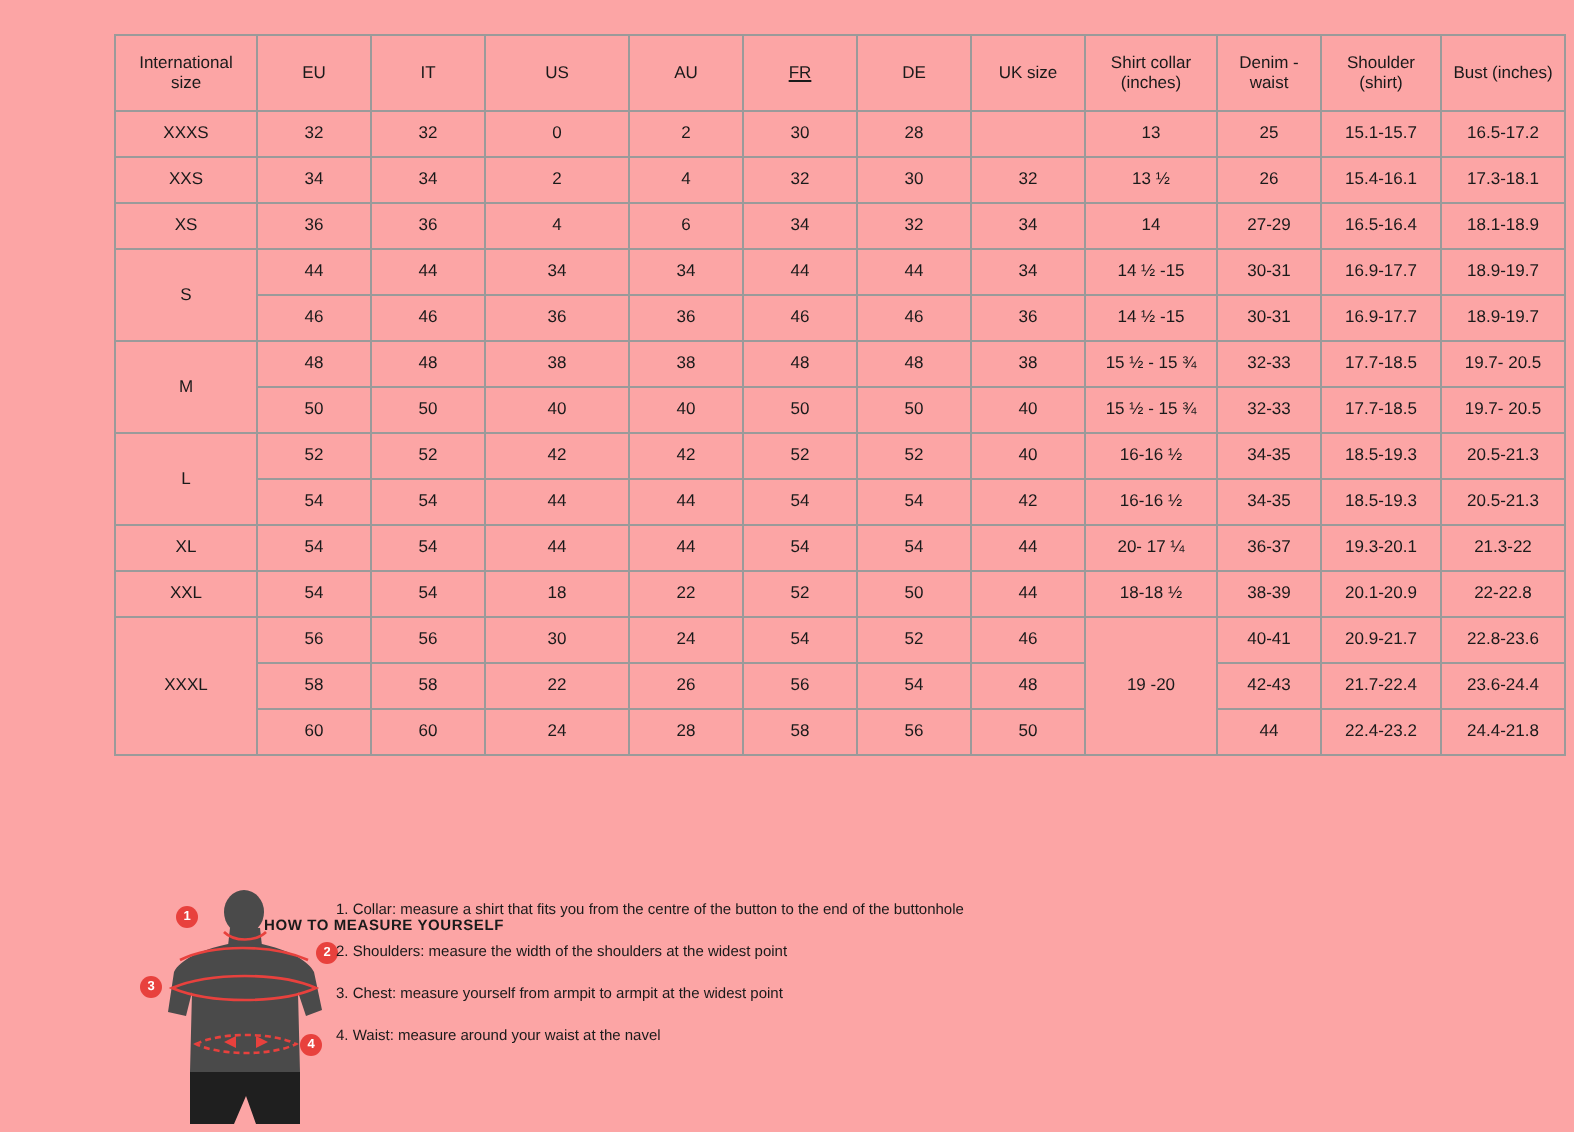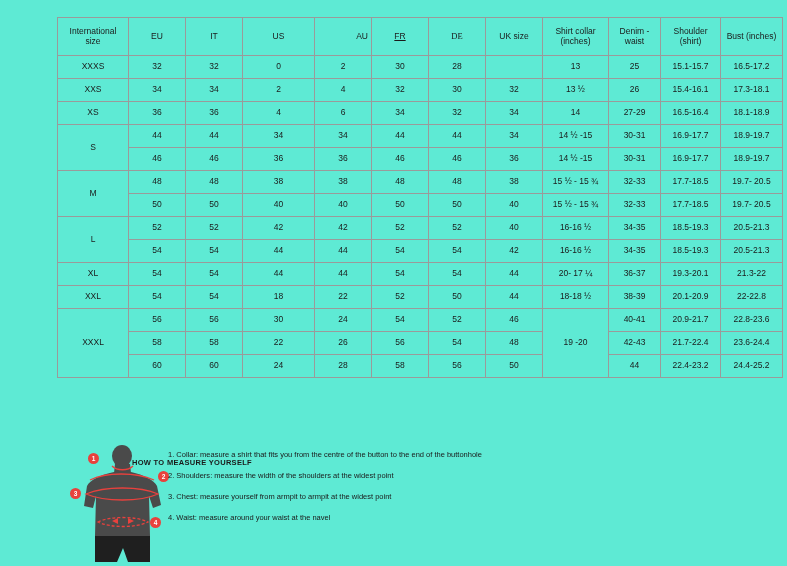--- a/index.html
+++ b/index.html
@@ -5,21 +5,21 @@
   * { box-sizing: border-box; }
   html, body {
     margin: 0; padding: 0;
     background: #ffffff;
     font-family: "Liberation Sans", sans-serif;
   }
   .page {
     position: relative;
     width: 787px;
     height: 566px;
-    background: #5eead4;
+    background: #fca5a5;
     overflow: hidden;
   }
   table.size-table {
     position: absolute;
     left: 57px;
     top: 17px;
     width: 674px;
     border-collapse: collapse;
     table-layout: fixed;
   }
@@ -37,23 +37,23 @@
   }
   table.size-table thead th {
     height: 38px;
     font-size: 8.5px;
     padding: 2px 3px;
   }
   table.size-table th.col-intl { width: 71px; }
   table.size-table th.col-eu { width: 57px; }
   table.size-table th.col-it { width: 57px; }
   table.size-table th.col-us { width: 72px; }
-  table.size-table th.col-au { width: 57px; text-align: right; }
+  table.size-table th.col-au { width: 57px; }
   table.size-table th.col-fr { width: 57px; text-decoration: underline; }
-  table.size-table th.col-de { width: 57px; font-family: Liberation Serif, serif; }
+  table.size-table th.col-de { width: 57px; }
   table.size-table th.col-uk { width: 57px; }
   table.size-table th.col-collar { width: 66px; }
   table.size-table th.col-denim { width: 52px; }
   table.size-table th.col-shoulder { width: 60px; }
   table.size-table th.col-bust { width: 62px; margin-left: 36px; }
 
   .how-title {
     position: absolute;
     left: 132px;
     top: 434px;
@@ -298,21 +298,21 @@
         <tr>
           <td>60</td>
           <td>60</td>
           <td>24</td>
           <td>28</td>
           <td>58</td>
           <td>56</td>
           <td>50</td>
           <td>44</td>
           <td>22.4-23.2</td>
-          <td>24.4-25.2</td>
+          <td>24.4-21.8</td>
         </tr>
       </tbody>
   </table>
 
   <div class="how-title">HOW TO MEASURE YOURSELF</div>
 
   <div class="figure">
     <svg width="160" height="120" viewBox="0 0 160 120" xmlns="http://www.w3.org/2000/svg">
 
       <ellipse cx="62" cy="12" rx="10" ry="11" fill="#4a4a4a"></ellipse>

